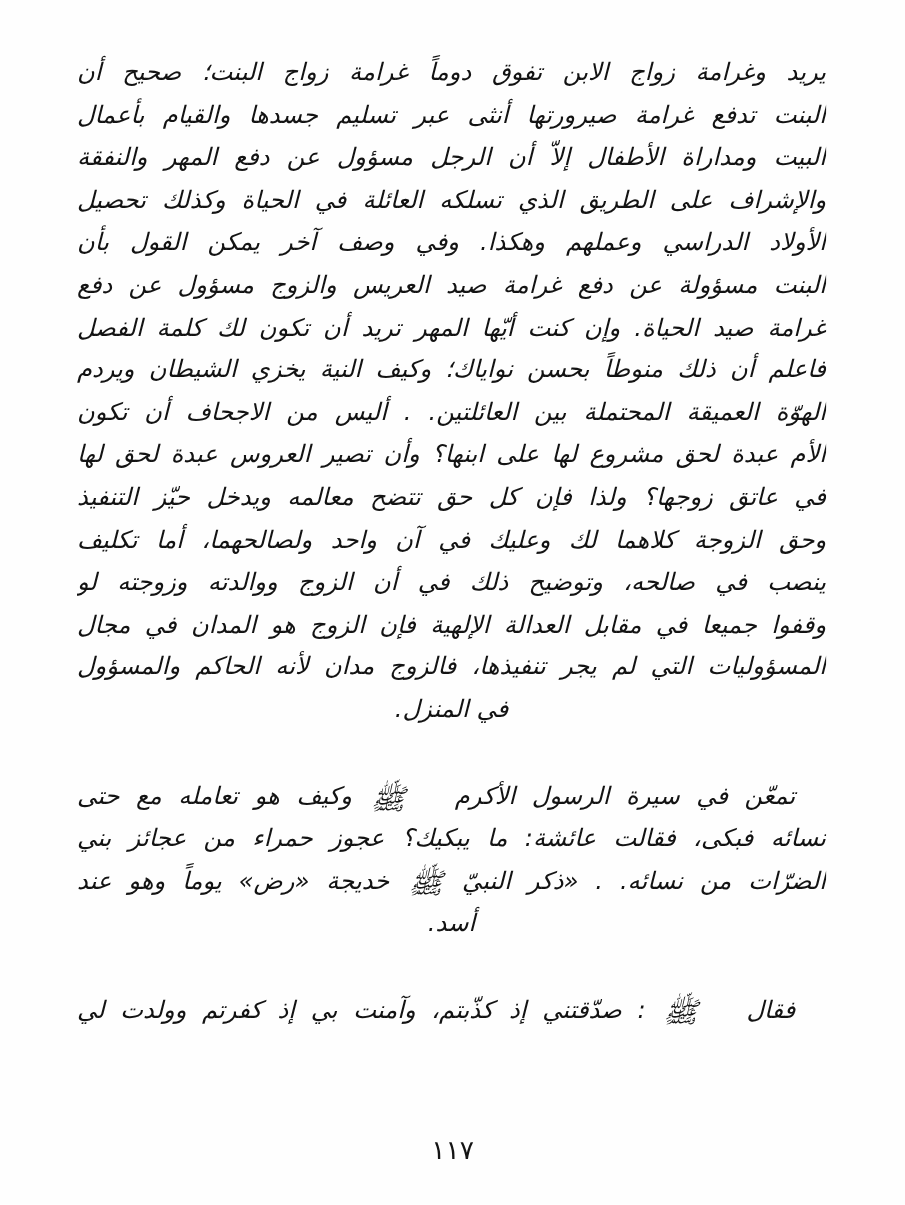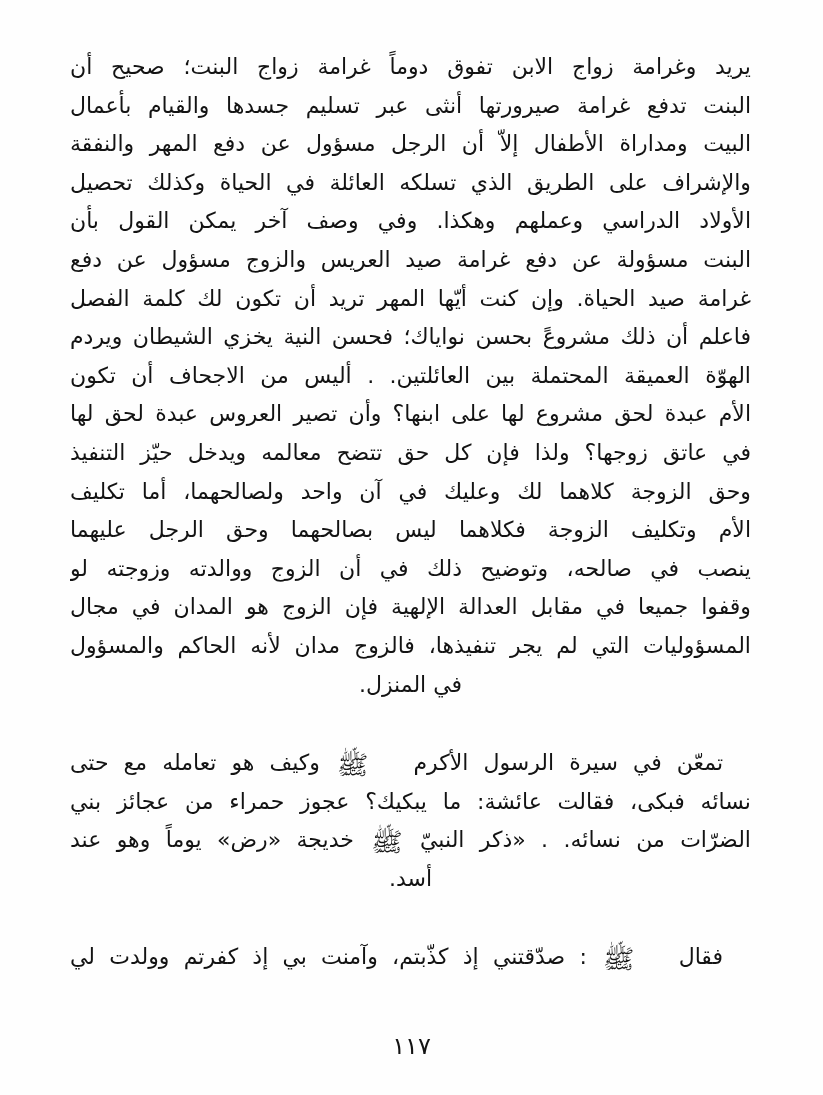--- a/index.html
+++ b/index.html
@@ -31,20 +31,21 @@
     margin-top: 14px;
   }
   .line {
     font-size: 22px;
     line-height: 38.6px;
     height: 38.6px;
     white-space: normal;
     text-align: justify;
     text-align-last: justify;
     overflow: hidden;
+    font-style: italic;
   }
   .line.no-justify {
     text-align: center;
     text-align-last: auto;
   }
   .para.indent .line:first-child {
     text-indent: 28px;
     margin-top: 40px;
   }
   .honorific {
@@ -71,26 +72,25 @@
 <div class="page">
   <div class="text-block" id="paragraphs">
       <div class="para">
         <div class="line">يريد وغرامة زواج الابن تفوق دوماً غرامة زواج البنت؛ صحيح أن</div>
         <div class="line">البنت تدفع غرامة صيرورتها أنثى عبر تسليم جسدها والقيام بأعمال</div>
         <div class="line">البيت ومداراة الأطفال إلاّ أن الرجل مسؤول عن دفع المهر والنفقة</div>
         <div class="line">والإشراف على الطريق الذي تسلكه العائلة في الحياة وكذلك تحصيل</div>
         <div class="line">الأولاد الدراسي وعملهم وهكذا. وفي وصف آخر يمكن القول بأن</div>
         <div class="line">البنت مسؤولة عن دفع غرامة صيد العريس والزوج مسؤول عن دفع</div>
         <div class="line">غرامة صيد الحياة. وإن كنت أيّها المهر تريد أن تكون لك كلمة الفصل</div>
-        <div class="line">فاعلم أن ذلك مشروعً بحسن نواياك؛ فحسن النية يخزي الشيطان ويردم</div>
+        <div class="line">فاعلم أن ذلك منوطاً بحسن نواياك؛ وكيف النية يخزي الشيطان ويردم</div>
         <div class="line">الهوّة العميقة المحتملة بين العائلتين. . أليس من الاجحاف أن تكون</div>
         <div class="line">الأم عبدة لحق مشروع لها على ابنها؟ وأن تصير العروس عبدة لحق لها</div>
         <div class="line">في عاتق زوجها؟ ولذا فإن كل حق تتضح معالمه ويدخل حيّز التنفيذ</div>
         <div class="line">وحق الزوجة كلاهما لك وعليك في آن واحد ولصالحهما، أما تكليف</div>
-        <div class="line">الأم وتكليف الزوجة فكلاهما ليس بصالحهما وحق الرجل عليهما</div>
         <div class="line">ينصب في صالحه، وتوضيح ذلك في أن الزوج ووالدته وزوجته لو</div>
         <div class="line">وقفوا جميعا في مقابل العدالة الإلهية فإن الزوج هو المدان في مجال</div>
         <div class="line">المسؤوليات التي لم يجر تنفيذها، فالزوج مدان لأنه الحاكم والمسؤول</div>
         <div class="line no-justify">في المنزل.</div>
       </div>
       <div class="para indent">
         <div class="line">تمعّن في سيرة الرسول الأكرم <span class="honorific">ﷺ</span> وكيف هو تعامله مع حتى</div>
         <div class="line">نسائه فبكى، فقالت عائشة: ما يبكيك؟ عجوز حمراء من عجائز بني</div>
         <div class="line">الضرّات من نسائه. . «ذكر النبيّ <span class="honorific">ﷺ</span> خديجة «رض» يوماً وهو عند</div>
         <div class="line no-justify">أسد.</div>

